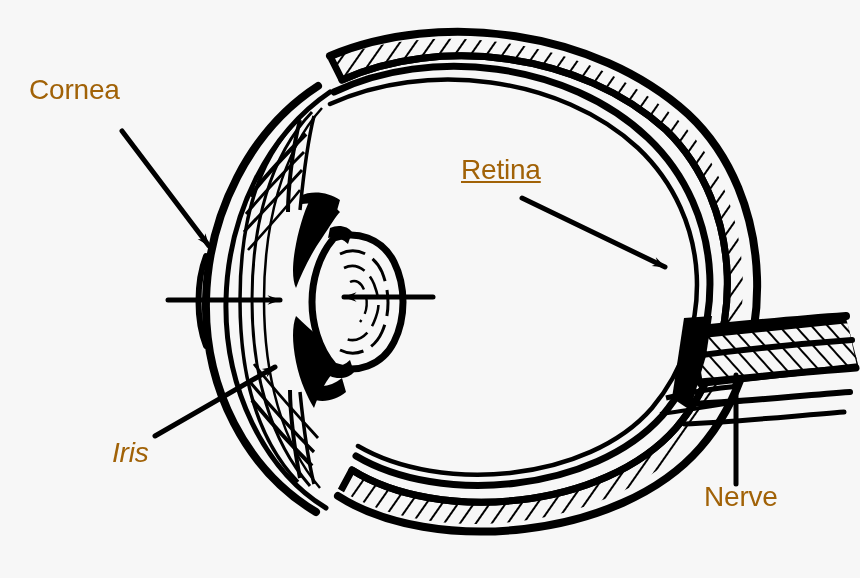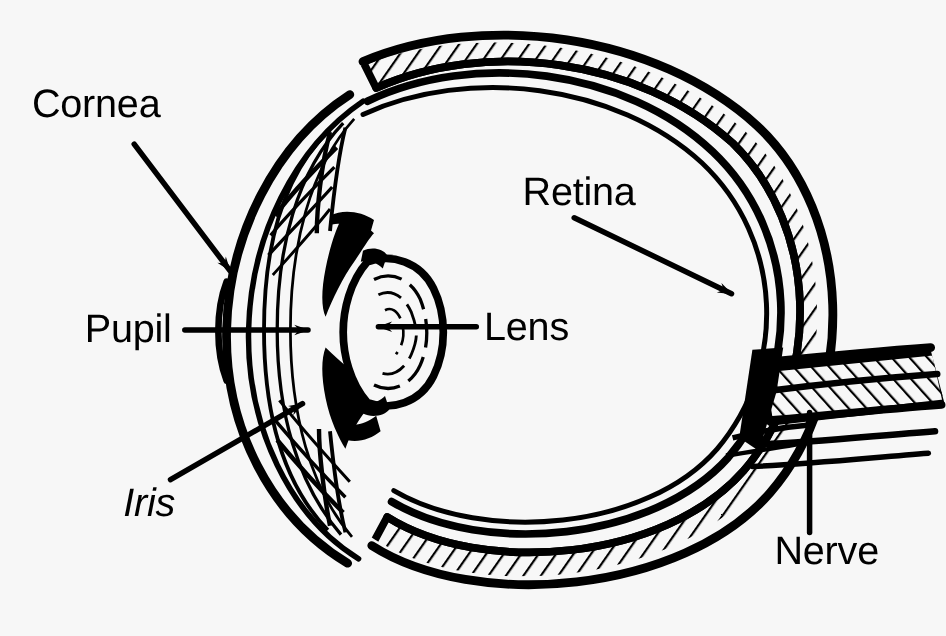--- a/index.html
+++ b/index.html
@@ -18,31 +18,31 @@
   #diagram {
     position: absolute;
     left: 0;
     top: 0;
     width: 860px;
     height: 578px;
   }
   .lbl {
     position: absolute;
     font-family: "Liberation Sans", sans-serif;
-    font-size: 36px;
+    font-size: 28px;
     font-weight: 400;
-    color: #000000;
+    color: #a16207;
     line-height: 1;
     white-space: nowrap;
     letter-spacing: -0.2px;
   }
   #label-cornea { left: 29px;  top: 76px;  }
   #label-pupil  { left: 77px;  top: 281px; }
   #label-iris   { left: 112px; top: 439px; font-style: italic; }
-  #label-retina { left: 475px; top: 156px; }
+  #label-retina { left: 461px; top: 156px; text-decoration: underline; }
   #label-lens   { left: 440px; top: 279px; }
   #label-nerve  { left: 704px; top: 483px; }
 </style>
 </head>
 <body style="background: rgb(247, 247, 247);">
 
 <div id="canvas" style="background: rgb(247, 247, 247);">
 
   <svg id="diagram" viewBox="0 0 860 578" xmlns="http://www.w3.org/2000/svg">
 
@@ -186,19 +186,17 @@
       <line x1="122" y1="131" x2="209" y2="246" marker-end="url(#ah)"></line>
       <line x1="168" y1="300" x2="280" y2="300" marker-end="url(#ah)"></line>
       <line x1="155" y1="436" x2="275" y2="367" marker-end="url(#ah)"></line>
       <line x1="522" y1="198" x2="665" y2="267" marker-end="url(#ah)"></line>
       <line x1="433" y1="297" x2="344" y2="297" marker-end="url(#ah)"></line>
       <line x1="736" y1="484" x2="736" y2="375" marker-end="url(#ah)"></line>
     </g>
   </svg>
 
   <div class="lbl" id="label-cornea">Cornea</div>
-  <div class="lbl" id="label-pupil">Pupil</div>
   <div class="lbl" id="label-iris">Iris</div>
   <div class="lbl" id="label-retina">Retina</div>
-  <div class="lbl" id="label-lens">Lens</div>
   <div class="lbl" id="label-nerve">Nerve</div>
 
 </div>
 
 </body></html>

